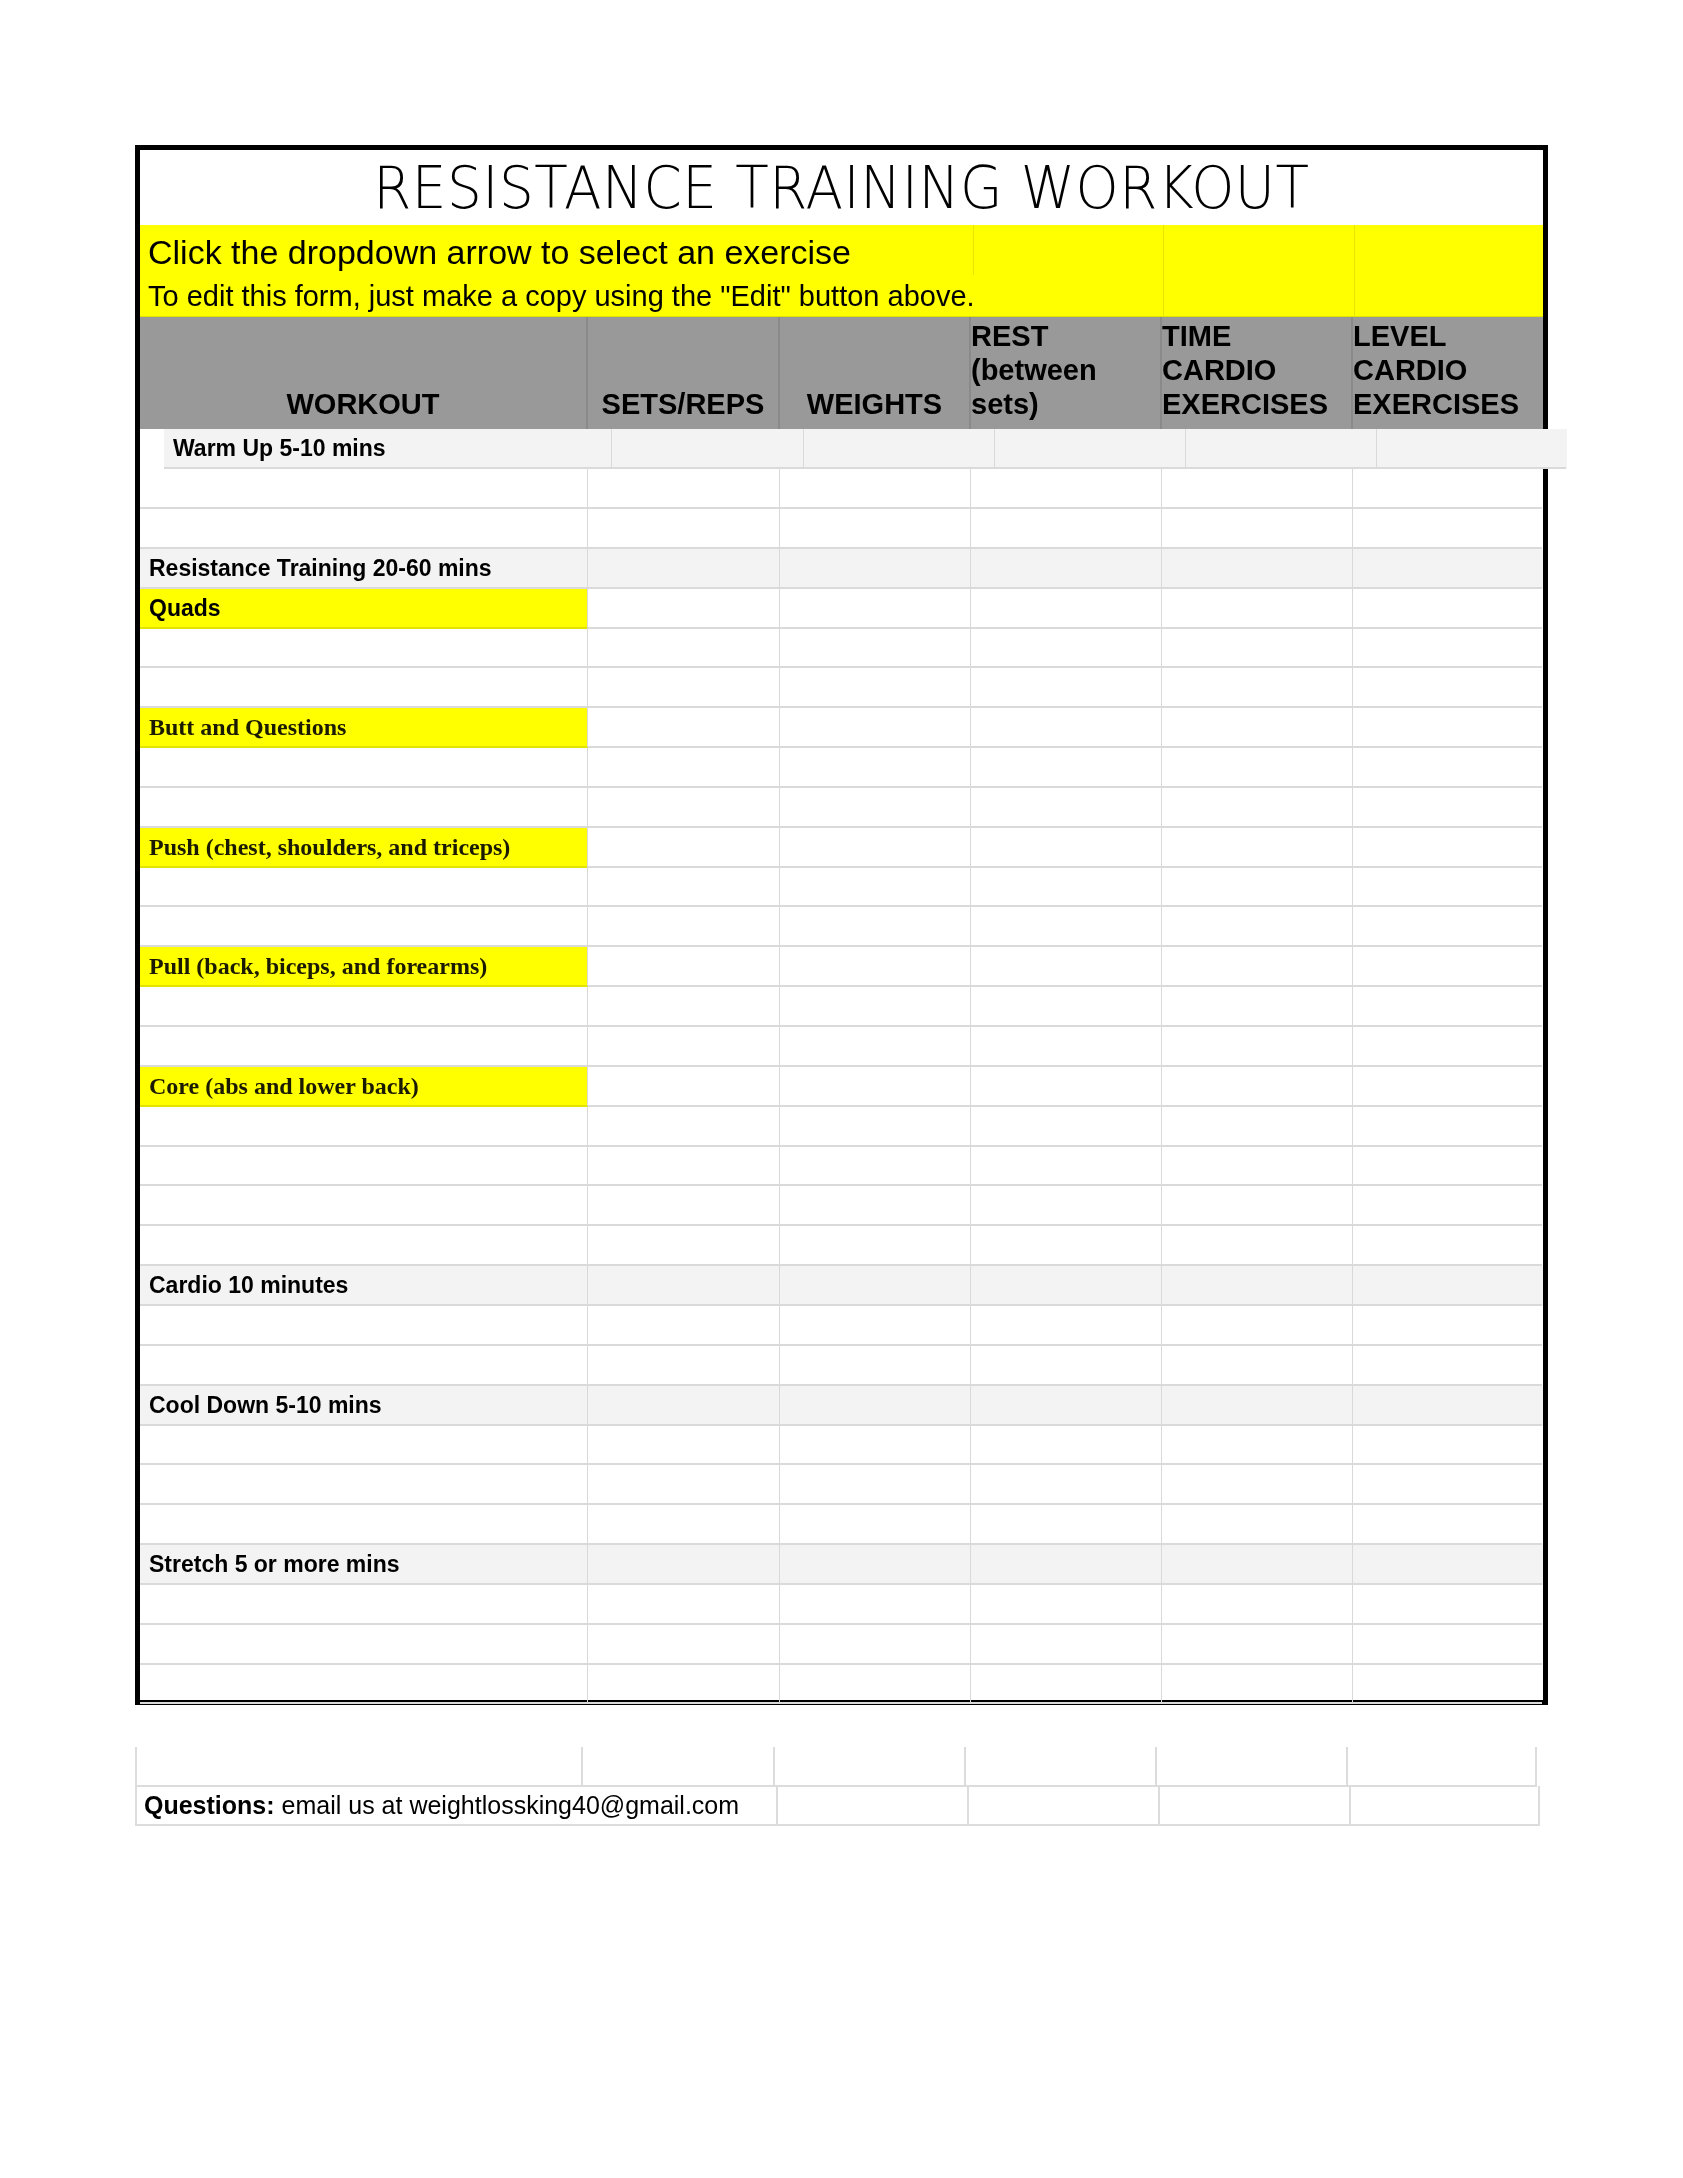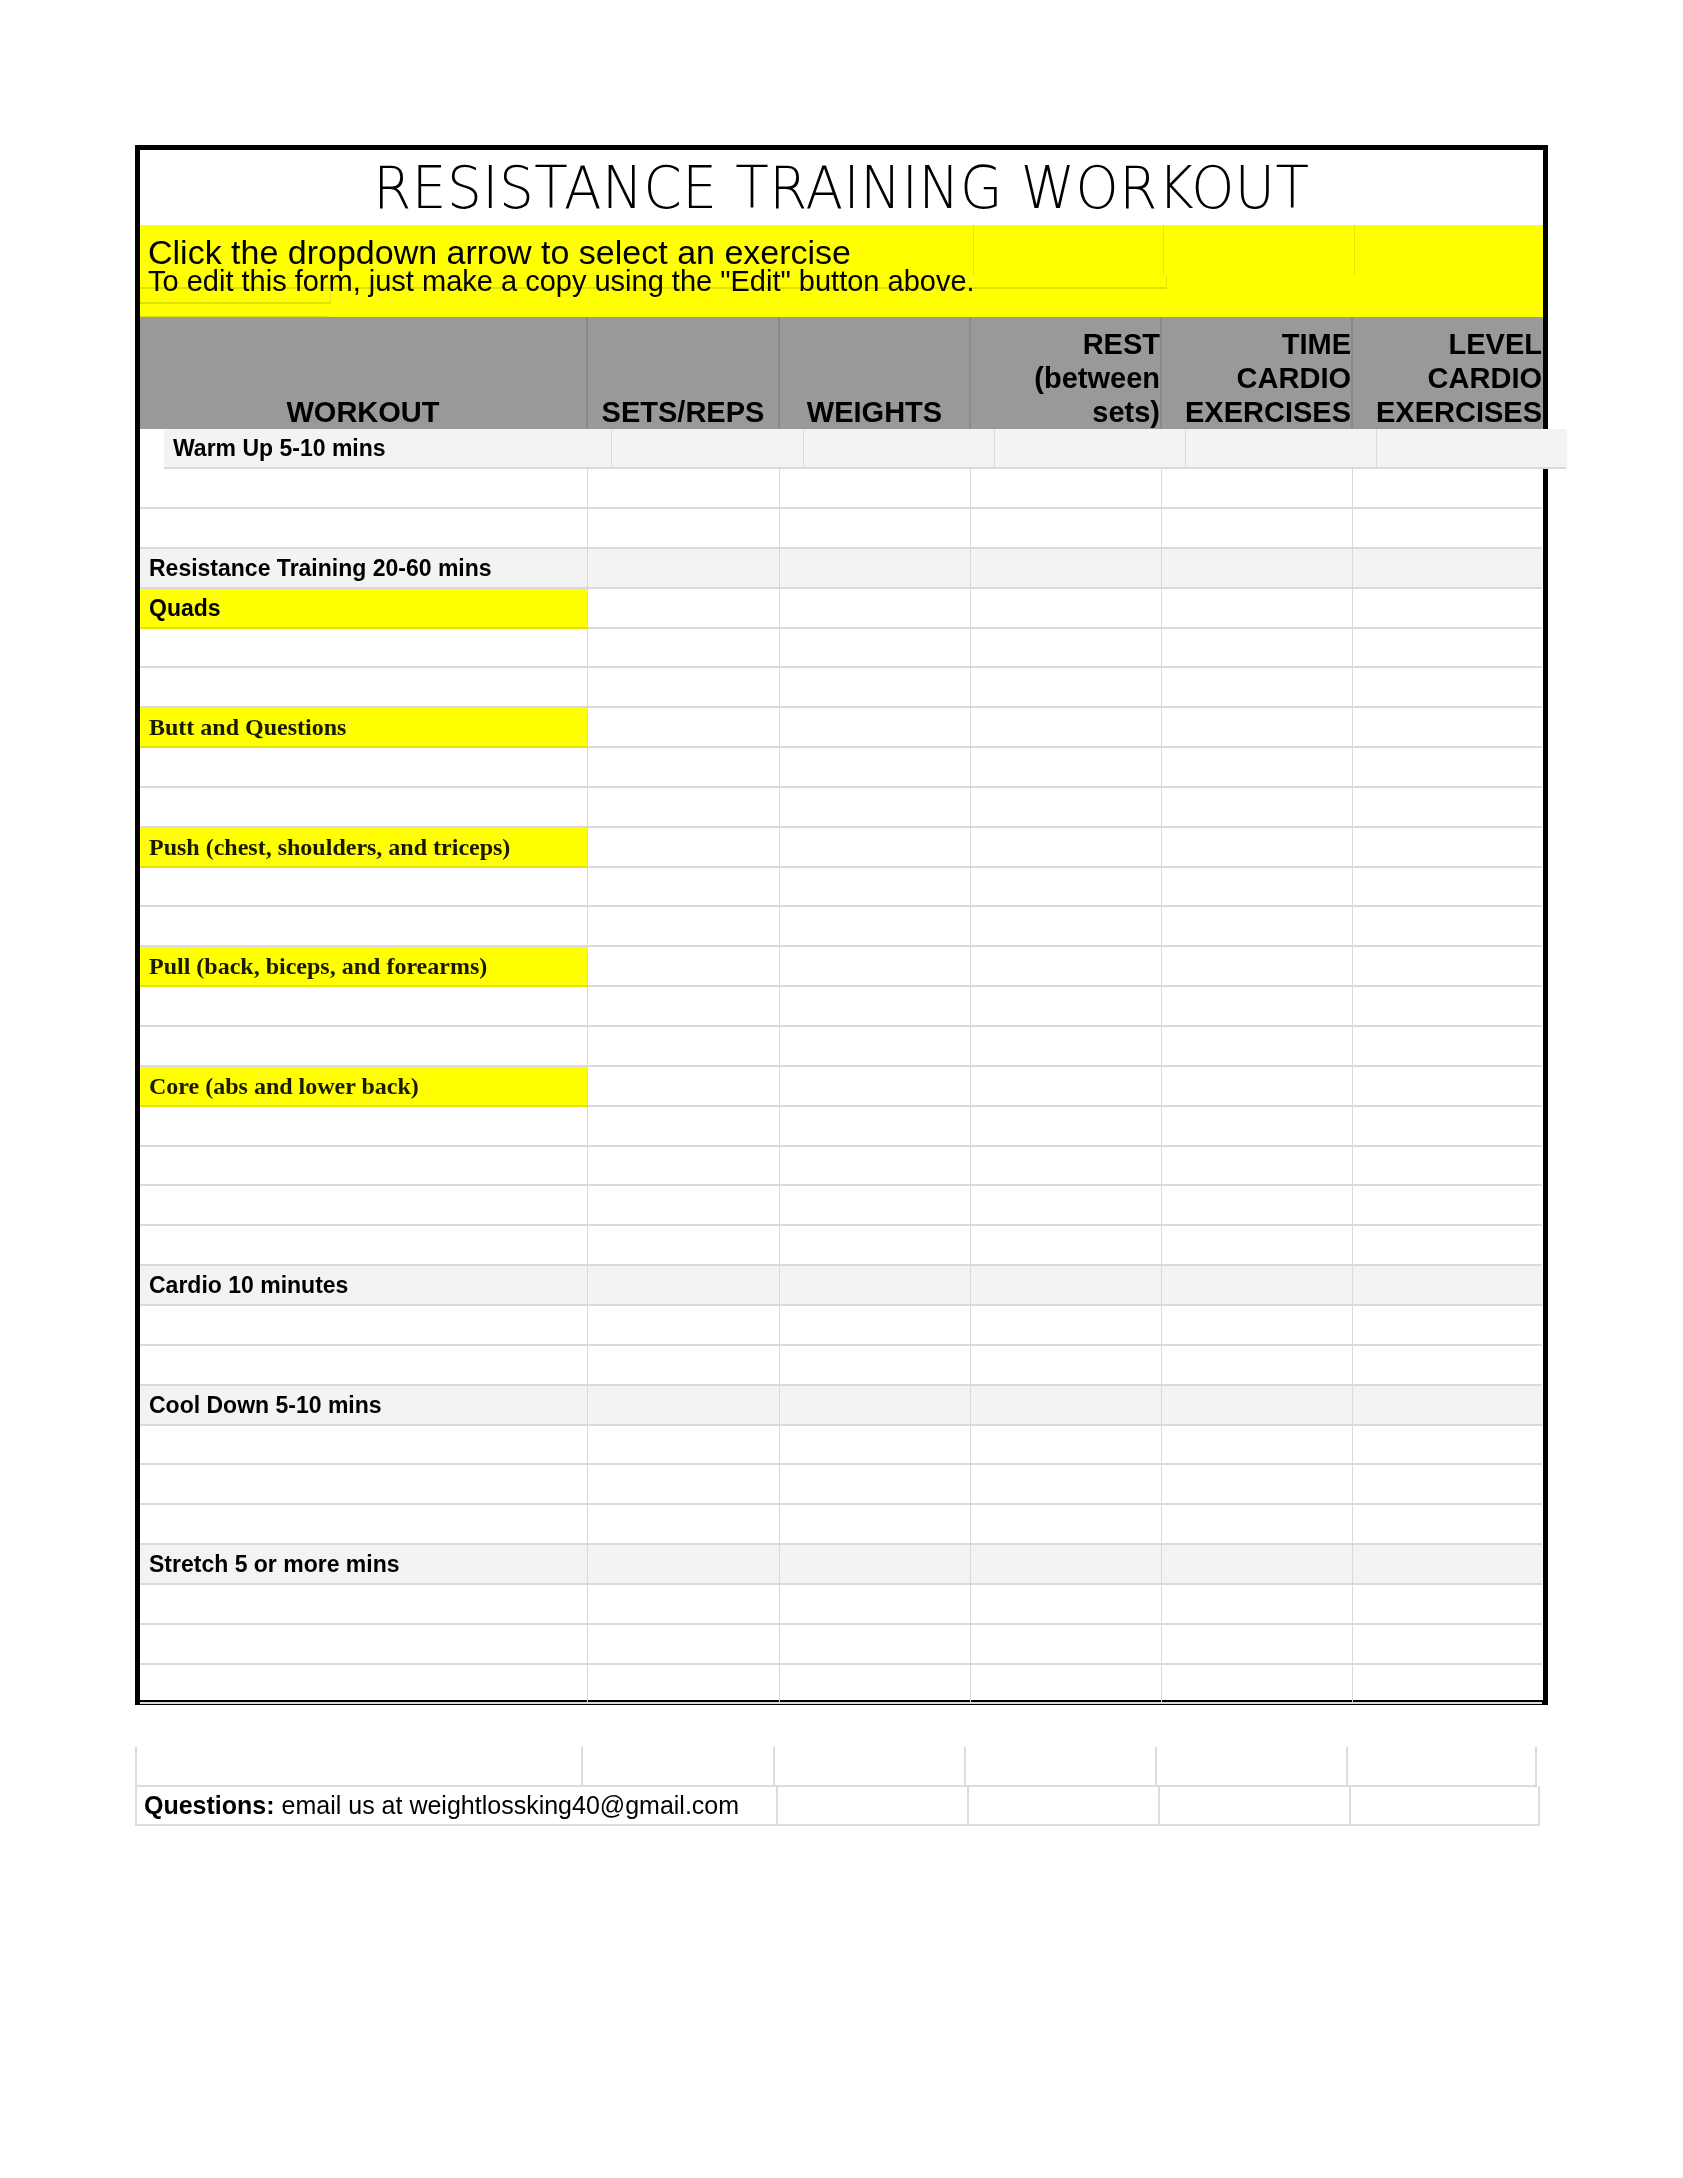--- a/index.html
+++ b/index.html
@@ -7,26 +7,26 @@
   .sheet { position:absolute; left:135px; top:145px; width:1413px; }
   .frame { position:absolute; left:0; top:0; width:1403px; height:1550px; border:5px solid #000; box-sizing:content-box; }
   .row { position:absolute; left:5px; width:1403px; display:flex; box-sizing:border-box; }
   .cell { box-sizing:border-box; border-right:1px solid #d9d9d9; border-bottom:2px solid #dadada; height:100%; position:relative; overflow:visible; white-space:nowrap; }
   .c0 { width:448px; } .c1 { width:192px; } .c2 { width:191px; } .c3 { width:191px; } .c4 { width:191px; } .c5 { width:189px; border-right:none; }
   .title-row { top:5px; height:75px; justify-content:center; align-items:center; }
   .title { font-family:"DejaVu Sans", sans-serif; font-weight:300; font-size:59px; letter-spacing:0.5px; color:#000; transform:scaleX(0.93); }
   .yel { background:#ffff00; }
   .yel .cell { border-color:#e6e600; border-bottom:2px solid #e1e100; }
   .instr1 { top:80px; height:56px; }
-  .instr2 { top:130px; height:43px;flex-direction:column; }
+  .instr2 { top:130px; height:43px; }
   .instr-text { position:absolute; left:8px; top:50%; transform:translateY(-50%); }
   .instr1 .instr-text { font-size:34px; }
   .instr2 .instr-text { font-size:29px; }
   .head { top:172px; height:112px; background:#999999; }
-  .head .cell { border-right:2px solid #8a8a8a; border-bottom:none; display:flex; align-items:flex-end; justify-content:center; text-align:right; font-weight:bold; font-size:29px; line-height:34px; padding-bottom:0; white-space:normal; }
+  .head .cell { border-right:2px solid #8a8a8a; border-bottom:none; display:flex; align-items:flex-end; justify-content:center; text-align:left; font-weight:bold; font-size:29px; line-height:34px; padding-bottom:8px; white-space:normal; }
   .head .cell.c5 { border-right:none; }
   .body-row { height:40px; }
   .body-row.section { background:#f3f3f3; }
   .body-row .c0 { padding-left:9px; display:flex; align-items:center; font-size:23px; font-weight:bold; }
   .body-row .c0.group { background:#ffff00; border-bottom-color:#e3e300; }
   .serif { font-family:"Liberation Serif", serif; font-size:24px !important; color:#1a1a00; }
   .after { position:absolute; left:135px; width:1412px; display:flex; box-sizing:border-box;margin-top:42px; }
   .after .cell { border-right:2px solid #dcdcdc; border-bottom:2px solid #dcdcdc; }
   .after .cell:first-child { border-left:2px solid #dcdcdc; }
   .footer-text { padding-left:7px; display:flex; align-items:center; font-size:25px; }

